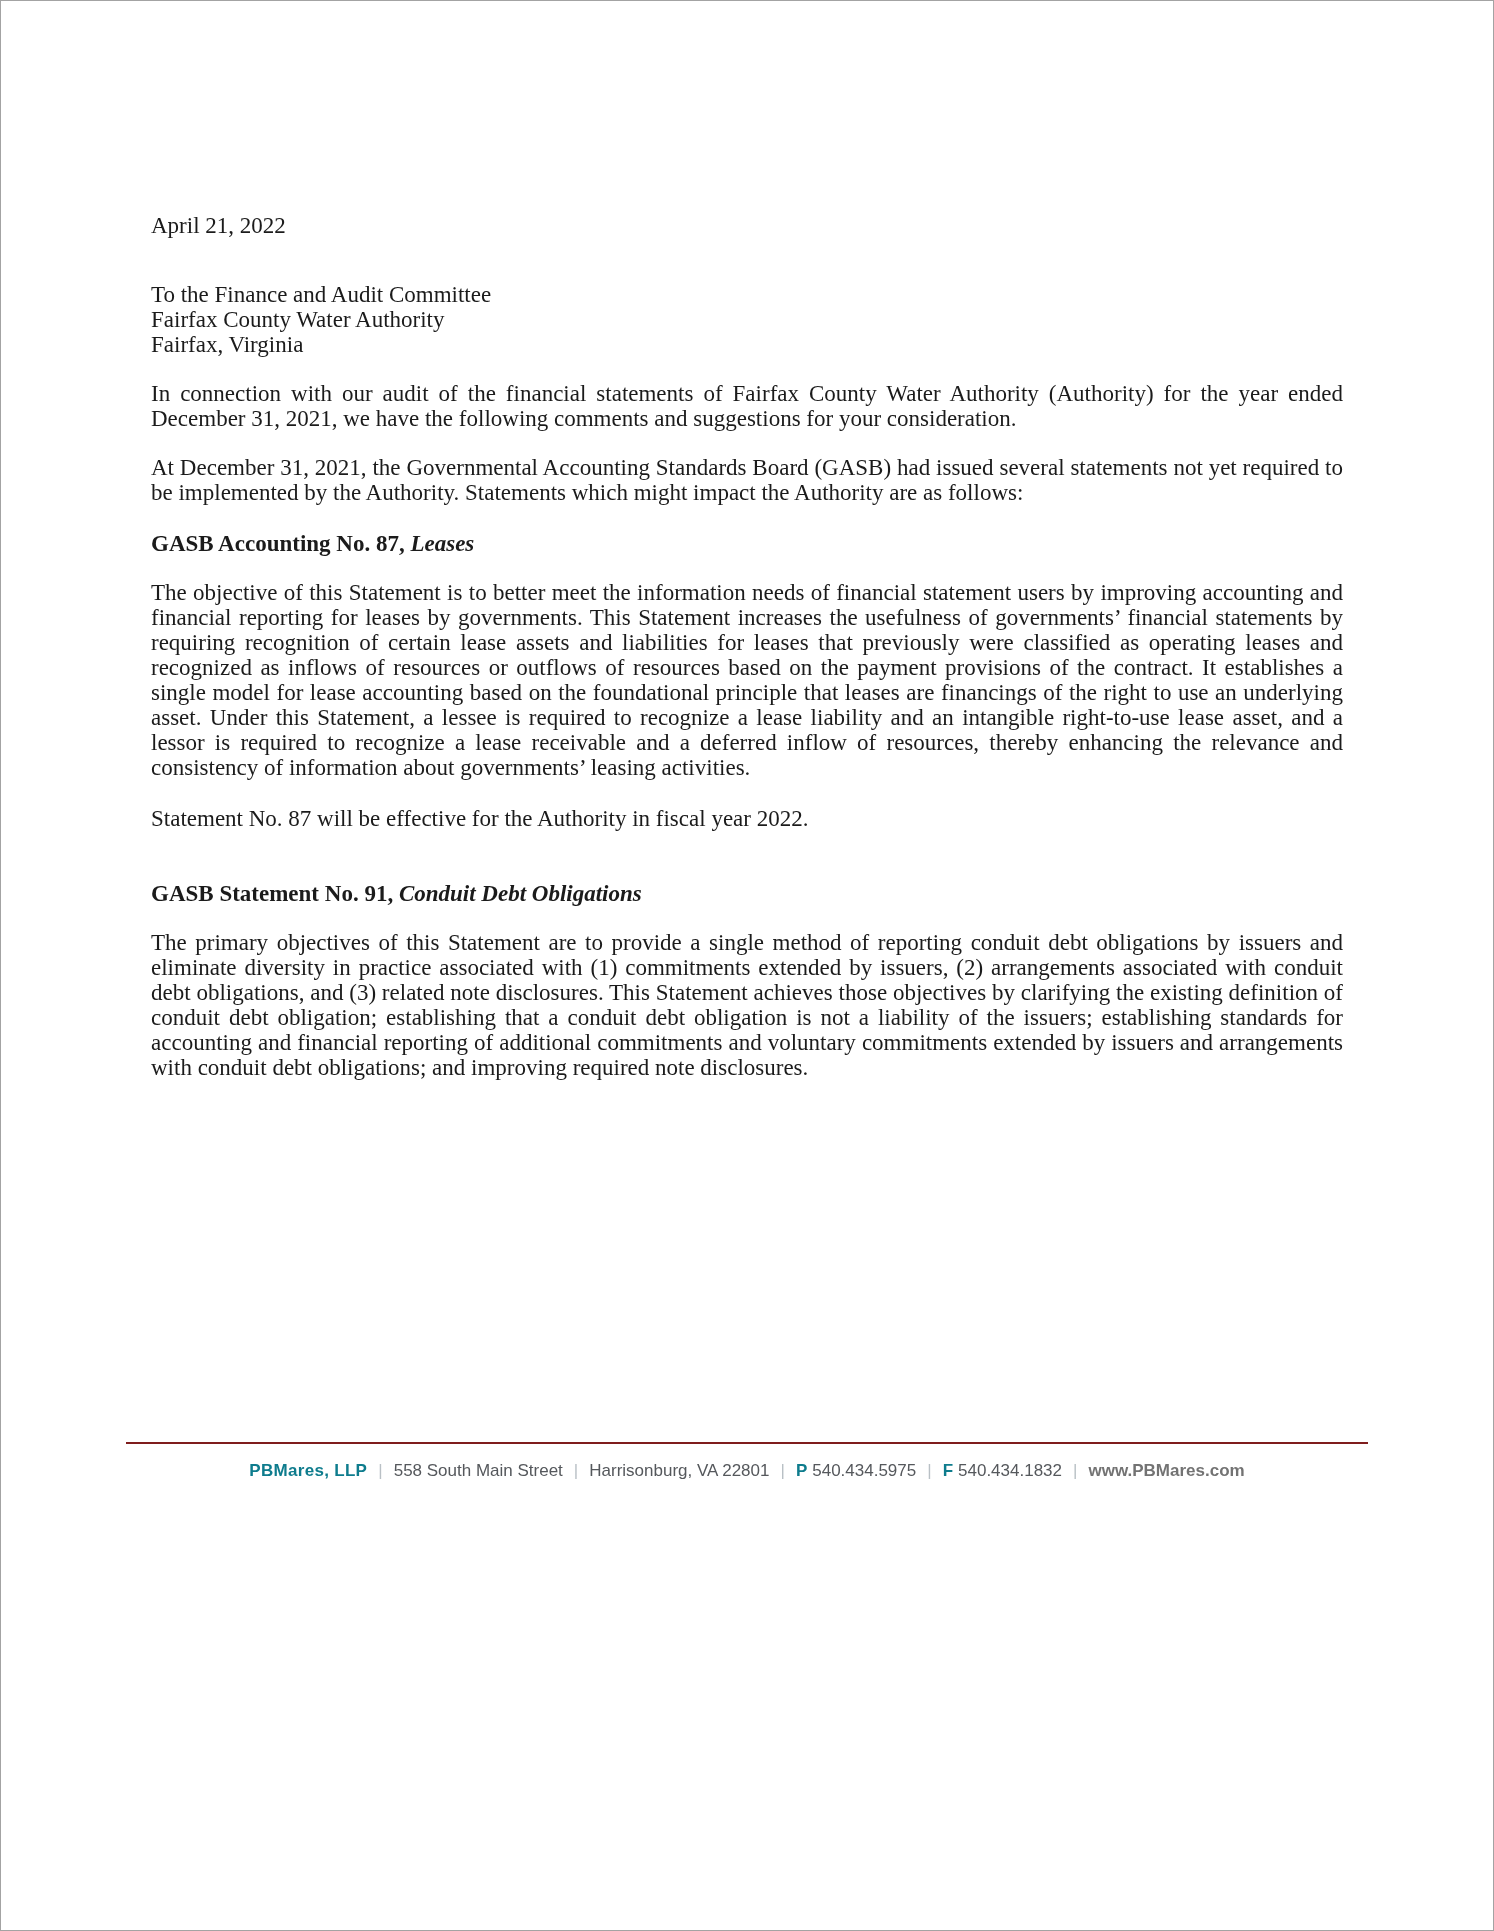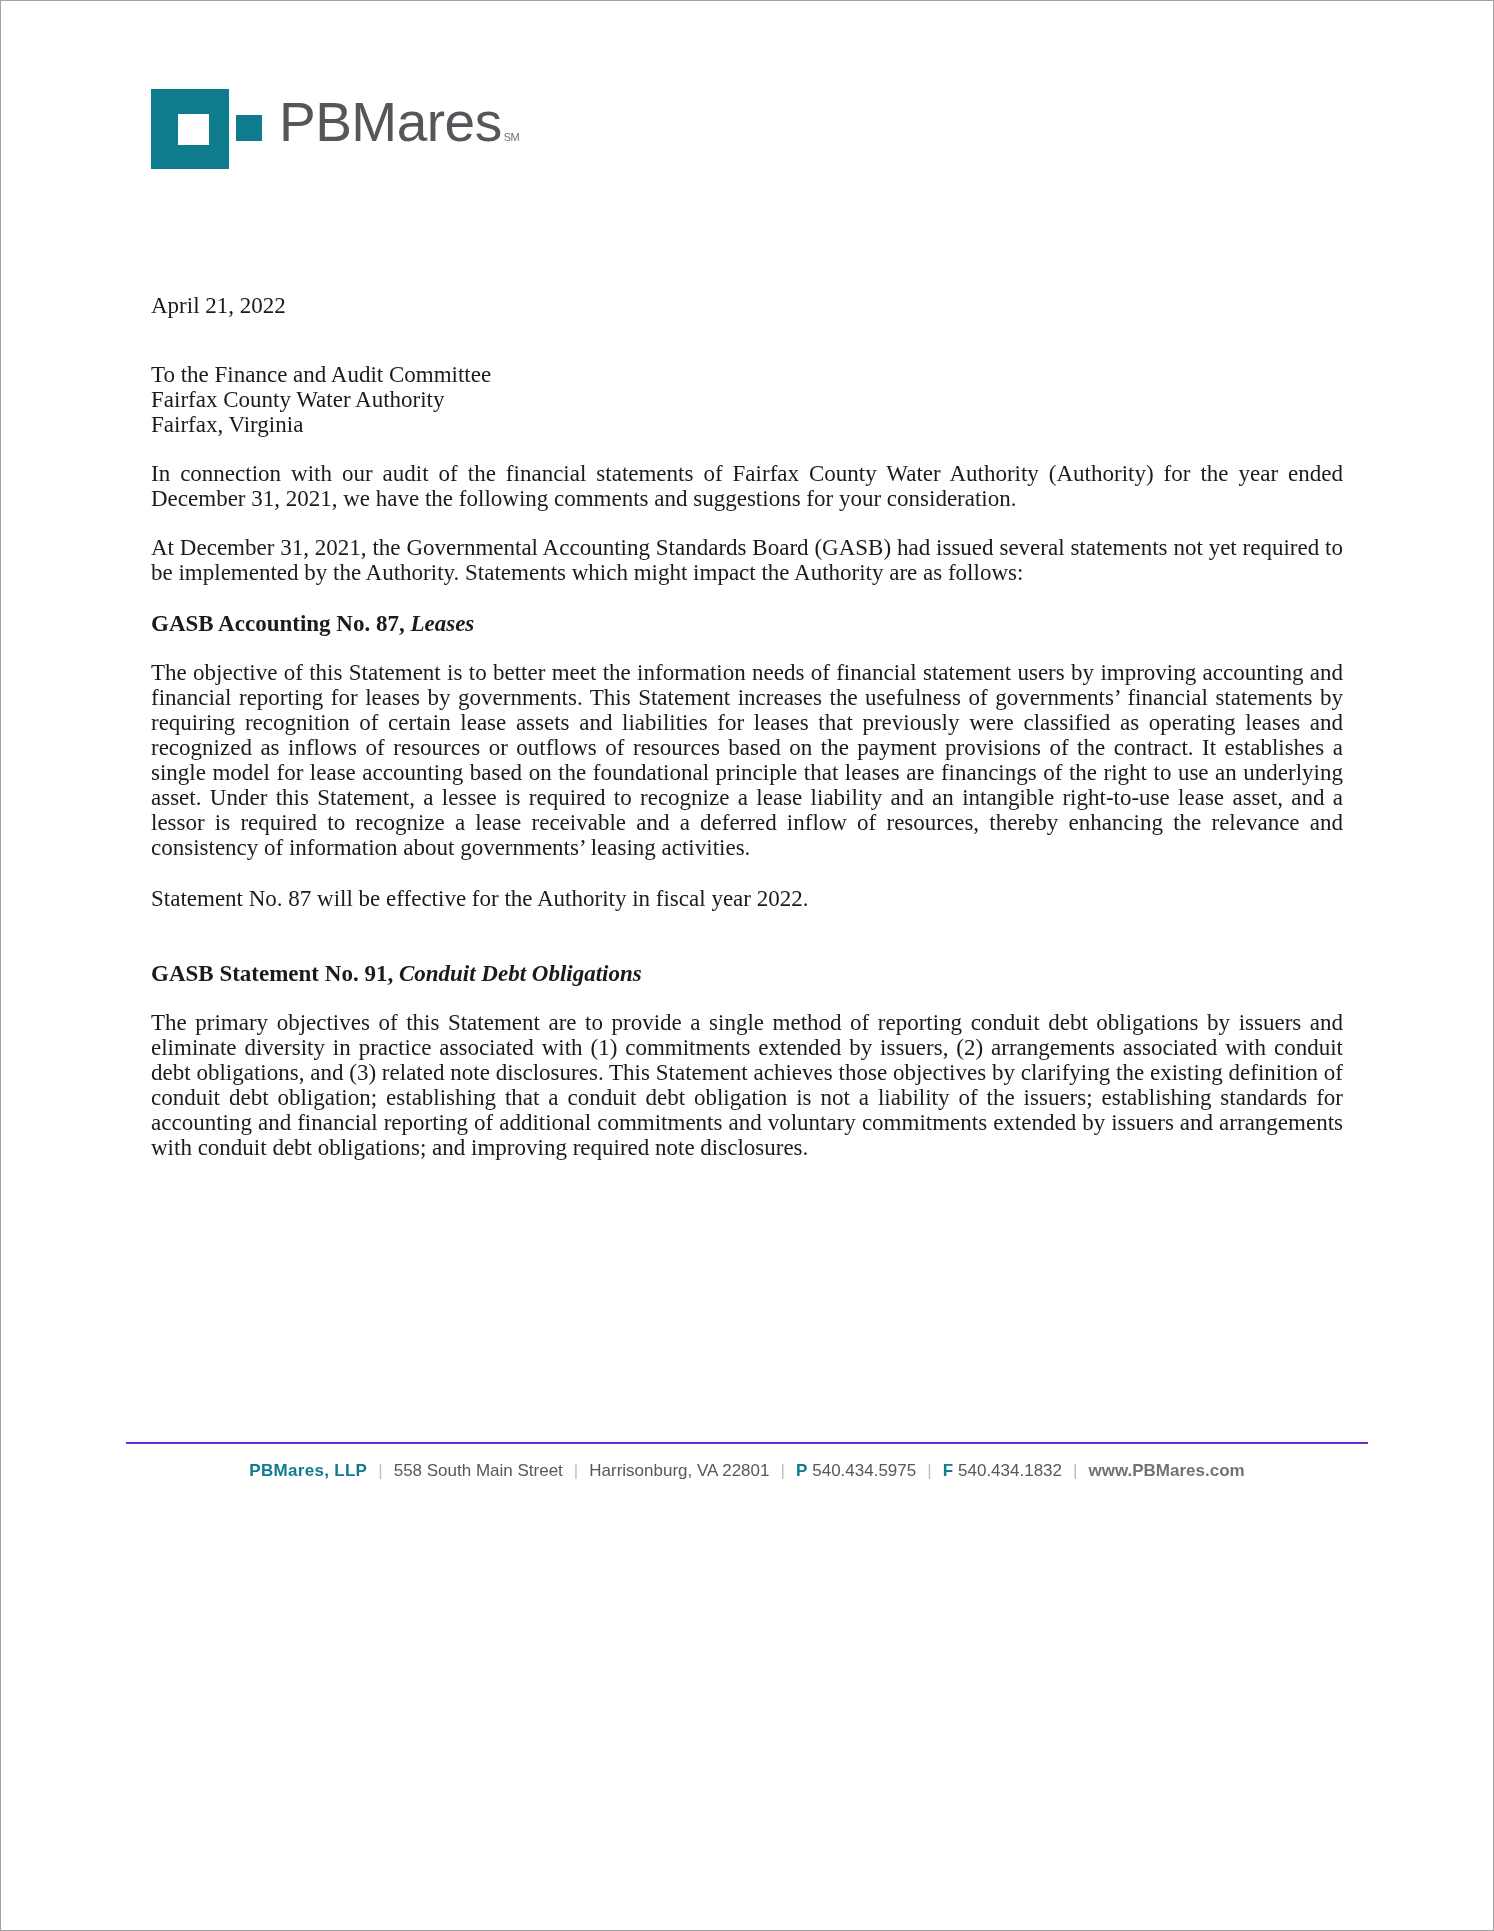--- a/index.html
+++ b/index.html
@@ -83,21 +83,21 @@
   .heading .italic-part { font-style: italic; }
   .section-91 .heading { margin-top: 50px; }
   .effective { margin-top: 26px; }
 
   
   .footer {
     position: absolute;
     left: 125px;
     right: 125px;
     top: 1441px;
-    border-top: 2px solid #6d28d9;
+    border-top: 2px solid #7f1d1d;
     padding-top: 17px;
     font-family: "Liberation Sans", sans-serif;
     font-size: 17px;
     color: #55585c;
     display: flex;
     justify-content: center;
     align-items: baseline;
     gap: 11px;
     white-space: nowrap;
   }
@@ -105,28 +105,20 @@
   .footer .firm { font-weight: bold; letter-spacing: 0.3px; }
   .footer .accent { font-weight: bold; margin-right: 5px; }
   .footer .website { font-weight: bold; color: #737373; }
 </style>
 </head>
 <body>
 
 <div class="page">
   <div class="content">
 
-    <div class="logo-row">
-      <div class="logo-mark">
-        <div class="logo-big-square teal-fill" style="background: rgb(14, 124, 141);"></div>
-        <div class="logo-white-square"></div>
-        <div class="logo-small-square teal-fill" style="background: rgb(14, 124, 141);"></div>
-      </div>
-      <div class="logo-text" style="color: rgb(84, 86, 90);"><span>PBMares</span><span class="logo-sm">SM</span></div>
-    </div>
 
     <div class="letter">
 
       <div class="date-line">April 21, 2022</div>
 
       <div class="recipient">
         <div>To the Finance and Audit Committee</div>
         <div>Fairfax County Water Authority</div>
         <div>Fairfax, Virginia</div>
       </div>

